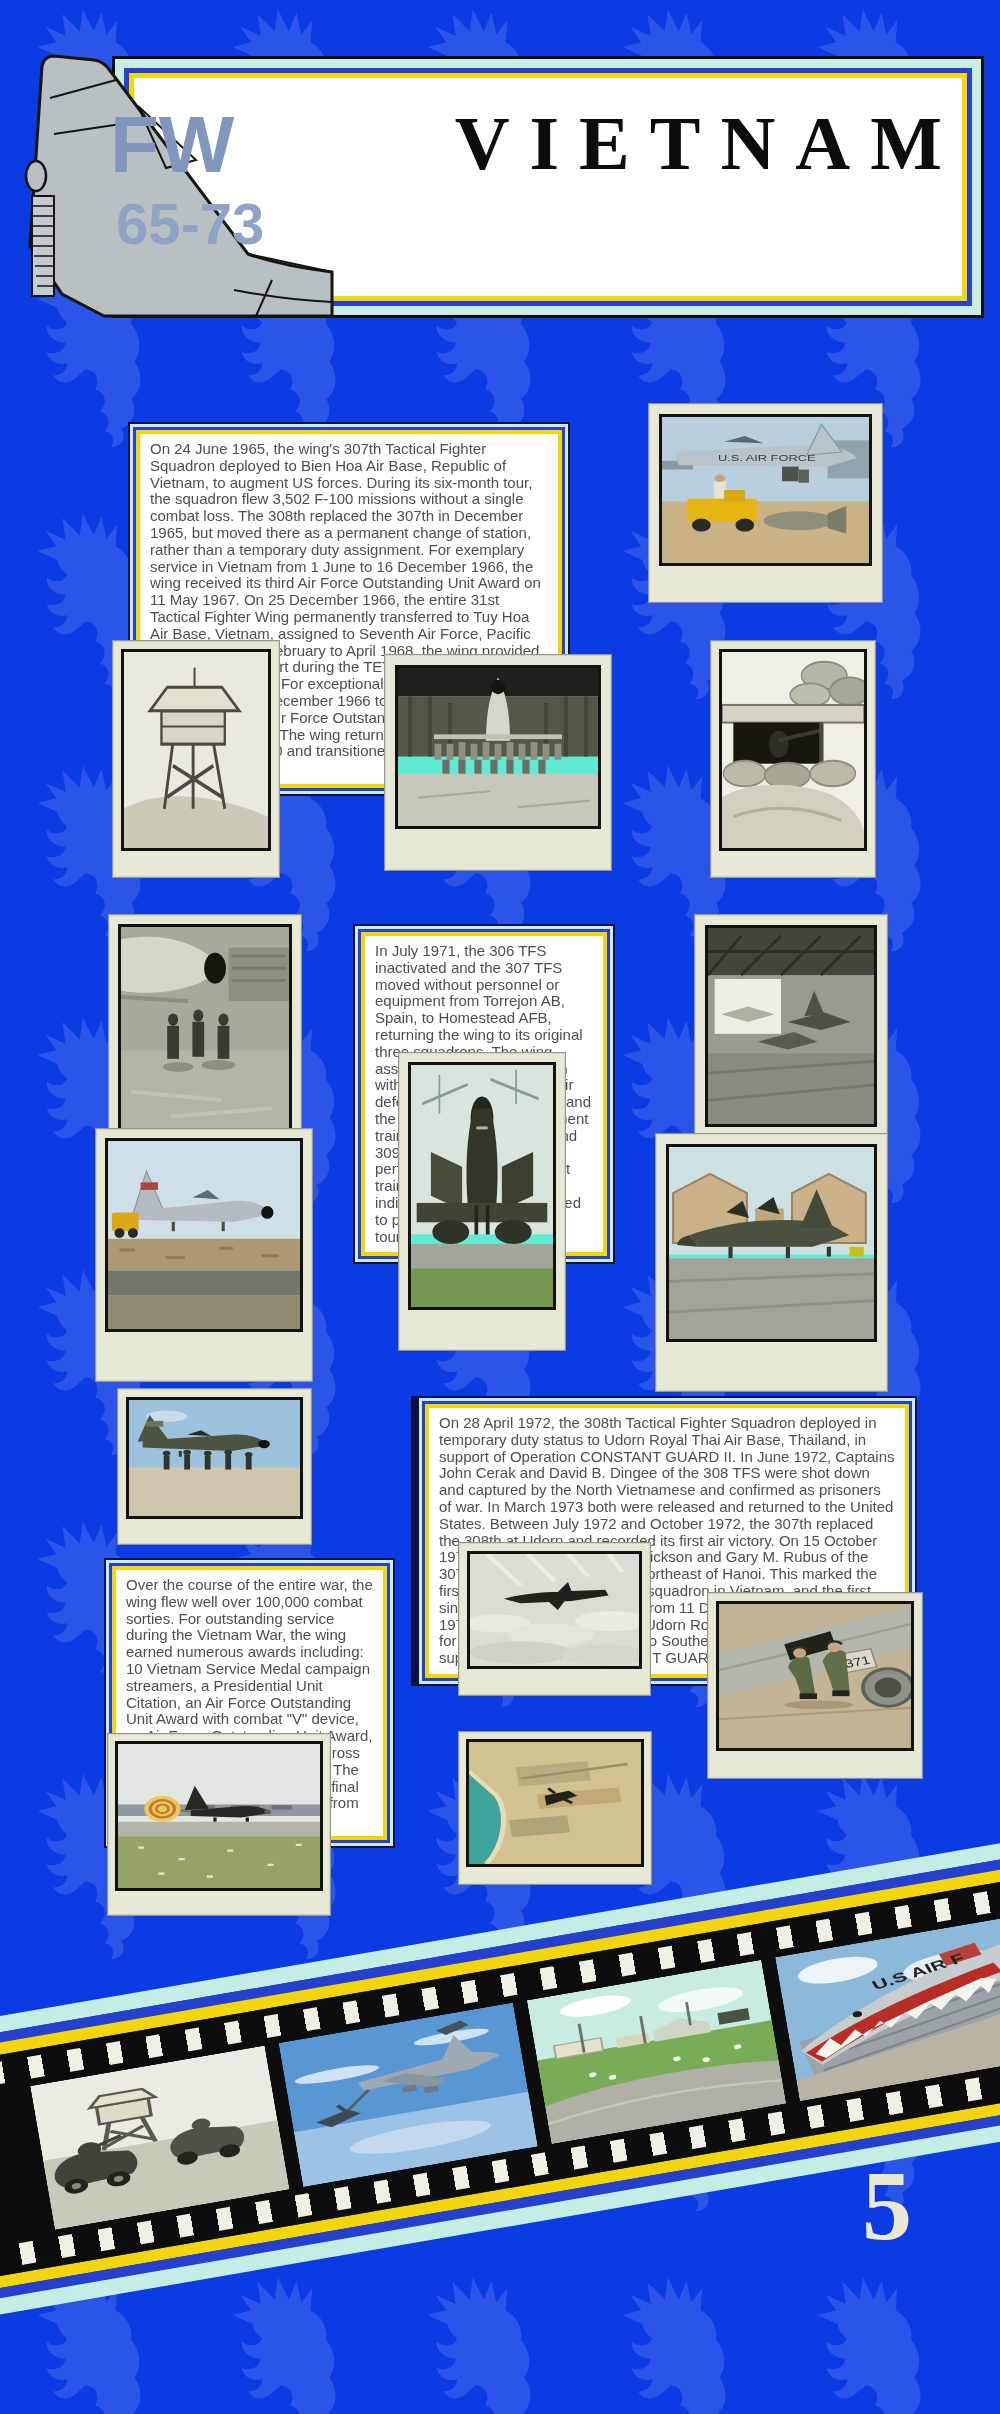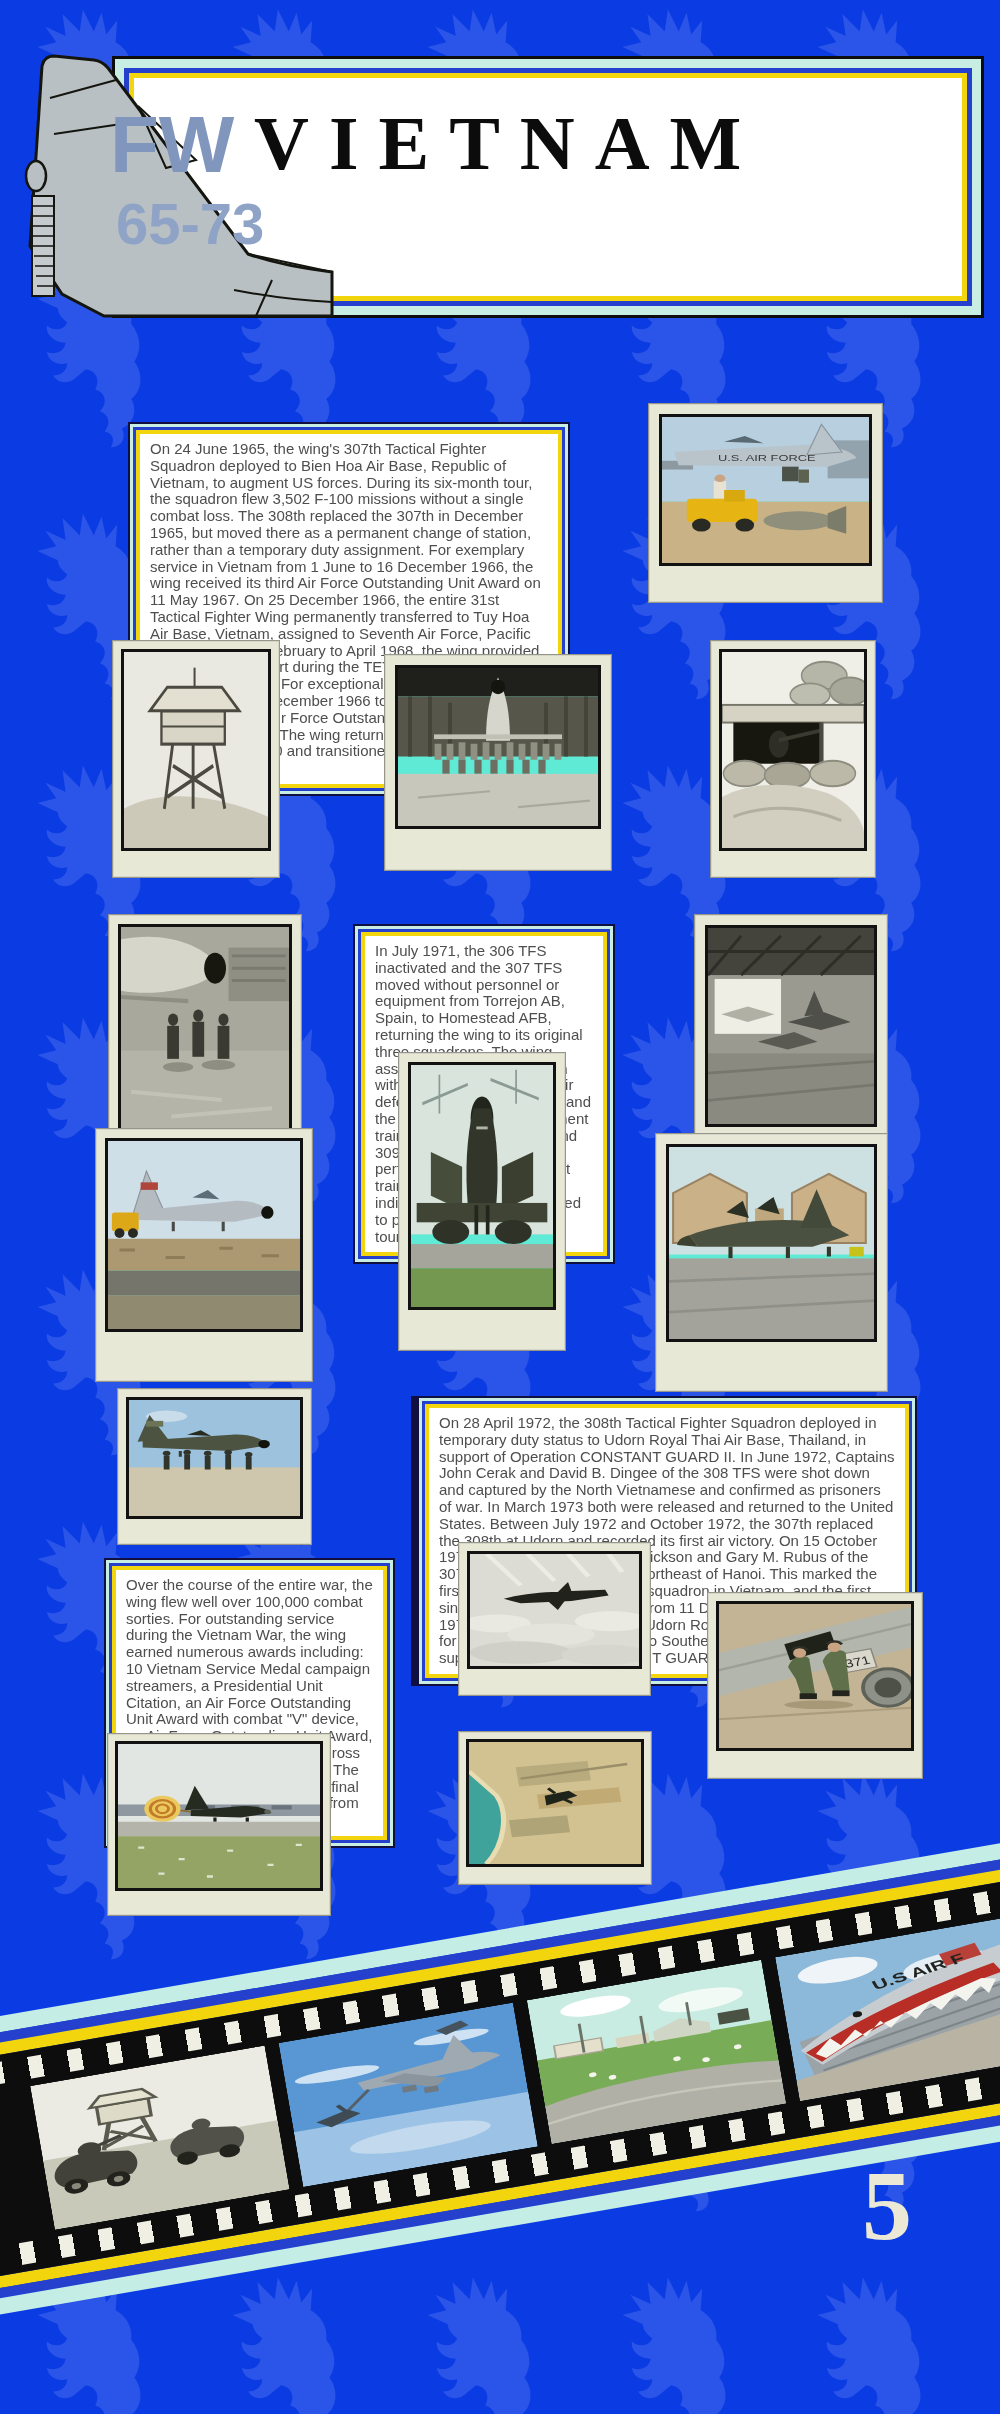--- a/index.html
+++ b/index.html
@@ -3,21 +3,21 @@
 <meta charset="utf-8">
 <style>
   html,body{margin:0;padding:0;background:#0B3CE3;}
   .poster{position:relative;width:1000px;height:2414px;overflow:hidden;background:#0B3CE3;font-family:"Liberation Sans",sans-serif;}
   .bgsvg{position:absolute;left:0;top:0;z-index:0;}
   
   .banner{position:absolute;left:112px;top:56px;width:872px;height:262px;background:#0d0d0d;padding:3px;box-sizing:border-box;z-index:2;}
   .bn-mint{background:#c8eee4;padding:9px;height:100%;box-sizing:border-box;}
   .bn-navy{background:#2440cc;padding:5px;height:100%;box-sizing:border-box;}
   .bn-yel{background:#f2d50c;padding:5px;height:100%;box-sizing:border-box;}
-  .bn-white{background:#ffffff;height:100%;box-sizing:border-box;text-align:left;padding-top:18px;padding-left:120px;}
+  .bn-white{background:#ffffff;height:100%;box-sizing:border-box;text-align:right;padding-top:18px;padding-left:120px;}
   .title-line{font-family:"Liberation Serif",serif;font-weight:bold;color:#0c0c0c;font-size:76px;letter-spacing:20px;line-height:94px;}
   .tailfin{position:absolute;left:20px;top:48px;z-index:3;}
   
   .callout{position:absolute;background:#101040;padding:2px;z-index:2;box-sizing:border-box;}
   .co-mint{background:#c8eee4;padding:3px;}
   .co-navy{background:#2440cc;padding:3px;}
   .co-yel{background:#f2d50c;padding:4px;}
   .co-white{background:#ffffff;padding:7px 10px;}
   .callout p{margin:0;font-size:15px;line-height:1.12;color:#4e4e4e;}
   

